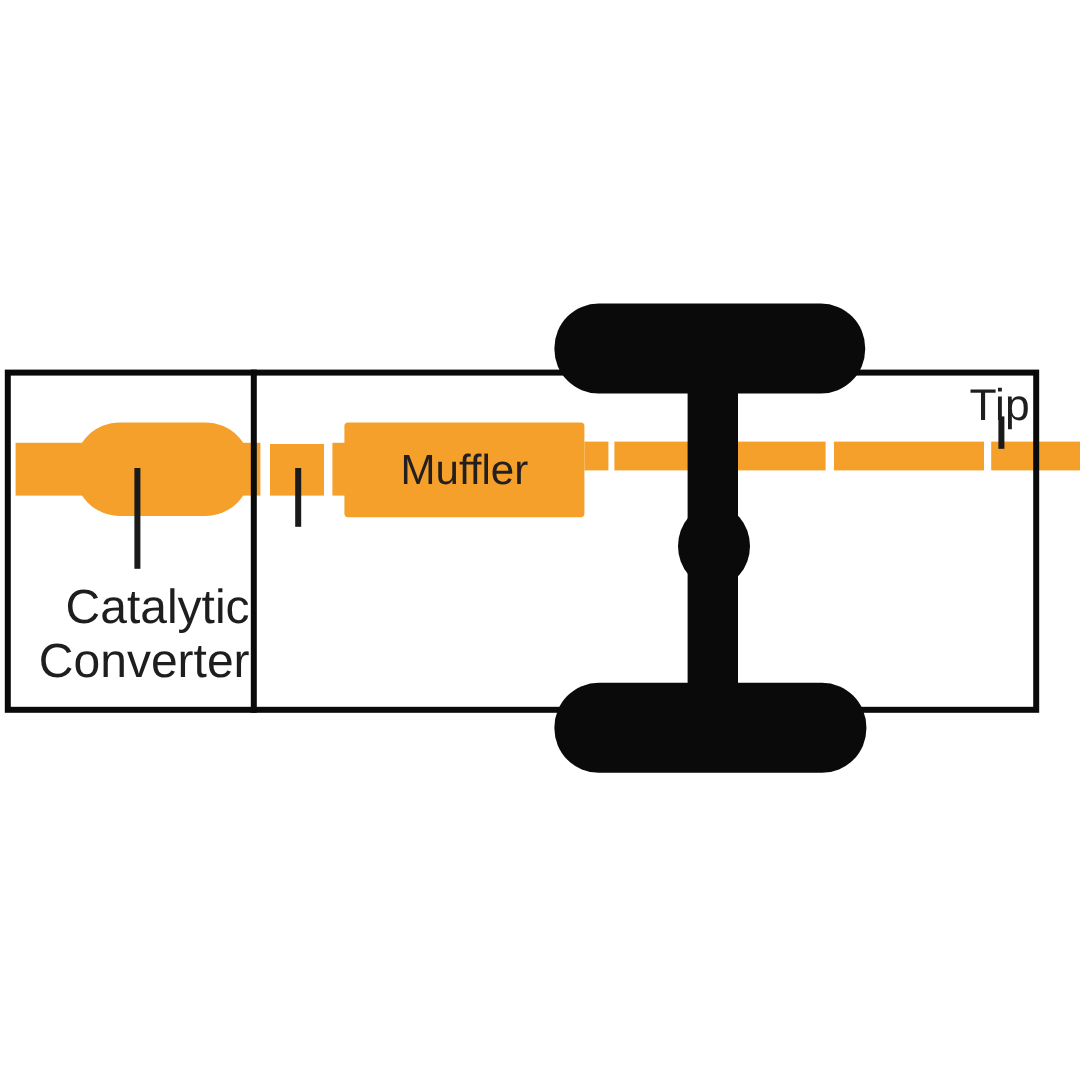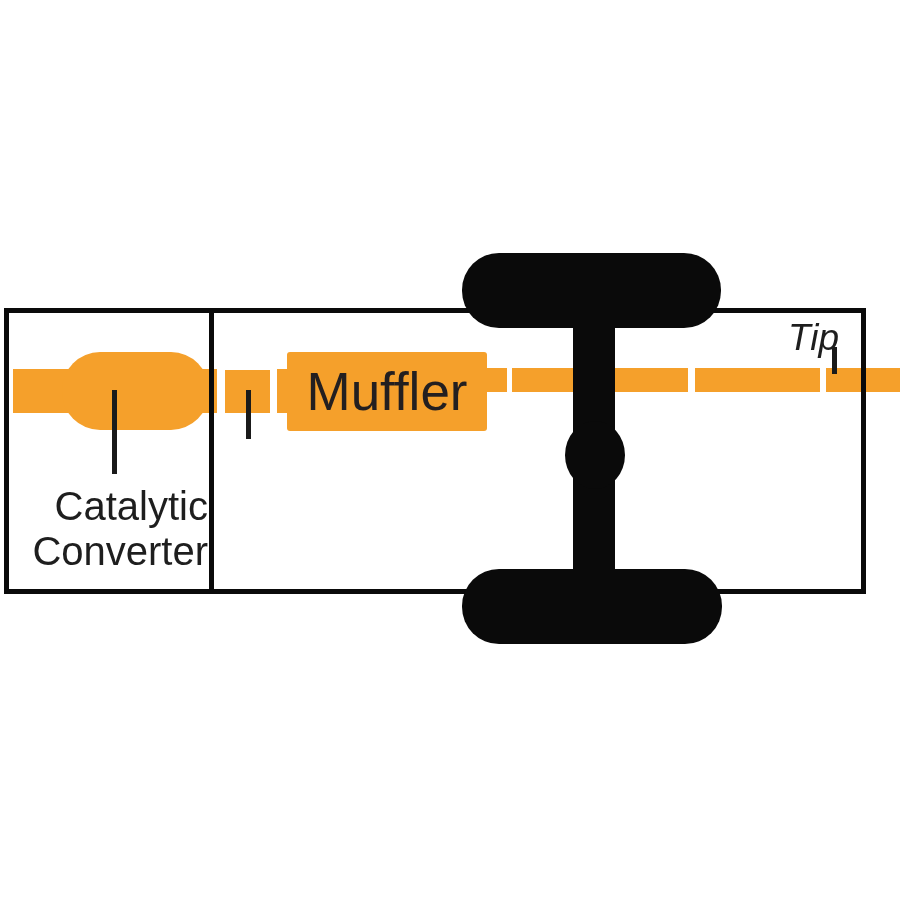--- a/index.html
+++ b/index.html
@@ -60,24 +60,24 @@
   
   .label {
     color: #1e1e1e;
     z-index: 5;
     font-size: 40px;
     line-height: 45px;
     white-space: nowrap;
   }
   .cat-label  { left: 8px;   top: 484px; width: 200px; text-align: right; }
   .head-label { left: 233px; top: 445px; text-align: left; }
-  .tip-label  { left: 788px; top: 319px; font-size: 37px; line-height: 37px; font-style: italic; }
+  .tip-label  { left: 808px; top: 319px; font-size: 37px; line-height: 37px; }
   .muffler-label {
     color: #231f20;
-    font-size: 53px;
+    font-size: 35px;
     line-height: 43px;
     white-space: nowrap;
   }
 </style>
 </head>
 <body>
 
 <div class="stage">
 
   <div class="abs exhaust front-pipe"></div>

